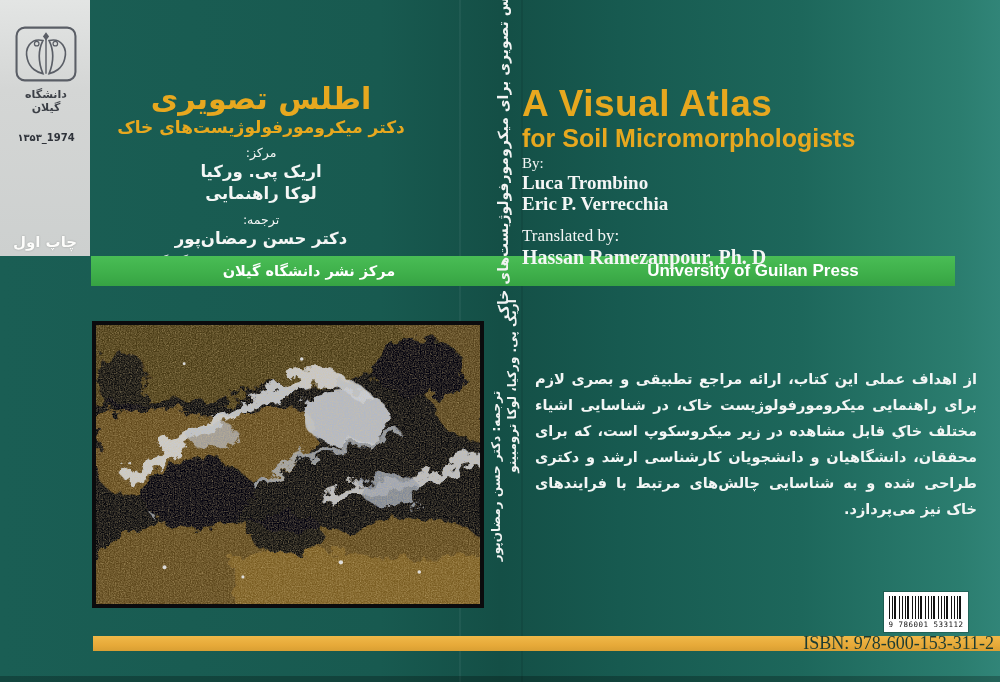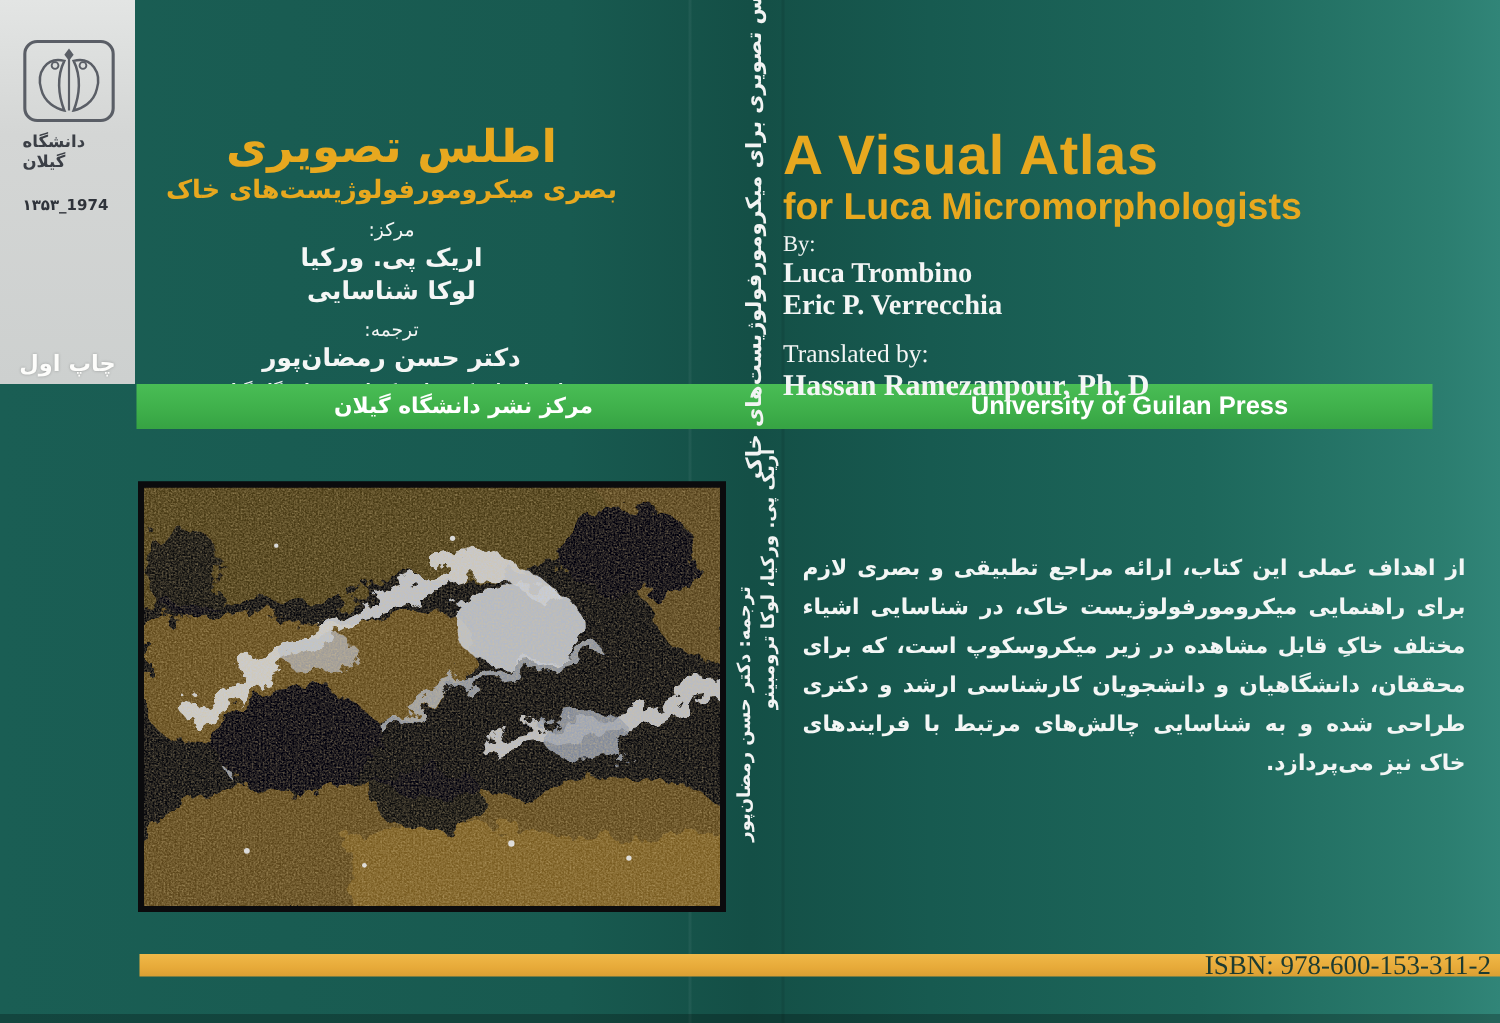--- a/index.html
+++ b/index.html
@@ -4,21 +4,21 @@
 <style>
   html,body{margin:0;padding:0;background:#222;}
   .cover{
     position:relative;width:1000px;height:682px;overflow:hidden;
     background:linear-gradient(90deg,#1a5e54 0%,#185a50 38%,#144f46 50%,#175a50 62%,#1d675b 80%,#2b7d6f 96%,#318578 100%);
     font-family:"DejaVu Sans","Liberation Sans",sans-serif;
   }
   
   .side-strip{position:absolute;left:0;top:0;width:90px;height:256px;
     background:linear-gradient(180deg,#e3e5e4 0%,#d4d6d5 35%,#cdd0cf 100%);}
-  .logo-box{position:absolute;left:15px;top:26px;width:62px;text-align:left;color:#3b3f46;}
+  .logo-box{position:absolute;left:15px;top:26px;width:62px;text-align:center;color:#3b3f46;}
   .logo-name{font-size:11px;font-weight:bold;margin-top:2px;}
   .logo-years{font-size:10px;font-weight:bold;direction:ltr;letter-spacing:.5px;color:#2f333a;margin-top:18px;}
   .edition{position:absolute;left:0;right:0;bottom:5px;text-align:center;
     color:#fdfdfb;font-size:15px;font-weight:bold;text-shadow:0 0 2px rgba(0,0,0,.25);}
   
   .fa-head{position:absolute;left:80px;top:82px;width:362px;text-align:center;color:#f4f6f5;direction:rtl;}
   .fa-title{font-size:30px;font-weight:bold;color:#e7a81f;line-height:34px;}
   .fa-subtitle{font-size:17px;font-weight:bold;color:#e7a81f;line-height:22px;}
   .fa-label{font-size:12.5px;line-height:17px;margin-top:6px;}
   .fa-author{font-size:16.5px;font-weight:bold;line-height:22px;}
@@ -88,24 +88,24 @@
         <circle cx="39" cy="17" r="2.2" fill="none" stroke="#5a5e66" stroke-width="1.2"></circle>
       </svg>
       <div class="logo-name">دانشگاه گیلان</div>
       <div class="logo-years">۱۳۵۳_1974</div>
     </div>
     <div class="edition">چاپ اول</div>
   </div>
 
   <div class="fa-head">
     <div class="fa-title">اطلس تصویری</div>
-    <div class="fa-subtitle">بصری میکرومورفولوژیست‌های خاک</div>
+    <div class="fa-subtitle">دکتر میکرومورفولوژیست‌های خاک</div>
     <div class="fa-label">مرکز:</div>
     <div class="fa-author">اریک پی. ورکیا</div>
-    <div class="fa-author">لوکا شناسایی</div>
+    <div class="fa-author">لوکا راهنمایی</div>
     <div class="fa-label">ترجمه:</div>
     <div class="fa-author">دکتر حسن رمضان‌پور</div>
     <div class="fa-affil">دانشیار دانشکده علوم کشاورزی دانشگاه گیلان</div>
   </div>
 
   <div class="pub-band">
     <span class="band-fa">مرکز نشر دانشگاه گیلان</span>
     <span class="band-en">University of Guilan Press</span>
   </div>
 
@@ -150,29 +150,33 @@
       </g>
     </svg>
   </div>
 
   <div class="vtext spine-title">اطلس تصویری برای میکرومورفولوژیست‌های خاک</div>
   <div class="vtext spine-authors">اریک پی. ورکیا، لوکا ترومبینو</div>
   <div class="vtext spine-translator">ترجمه: دکتر حسن رمضان‌پور</div>
 
   <div class="en-head">
     <div class="en-title">A Visual Atlas</div>
-    <div class="en-subtitle">for Luca Micromorphologists</div>
+    <div class="en-subtitle">for Soil Micromorphologists</div>
     <div class="en-by">By:</div>
     <div class="en-author">Luca Trombino</div>
     <div class="en-author">Eric P. Verrecchia</div>
     <div class="en-translated">Translated by:</div>
     <div class="en-translator">Hassan Ramezanpour, Ph. D</div>
   </div>
 
   <div class="blurb">از اهداف عملی این کتاب، ارائه مراجع تطبیقی و بصری لازم برای راهنمایی میکرومورفولوژیست خاک، در شناسایی اشیاء مختلف خاکِ قابل مشاهده در زیر میکروسکوپ است، که برای محققان، دانشگاهیان و دانشجویان کارشناسی ارشد و دکتری طراحی شده و به شناسایی چالش‌های مرتبط با فرایندهای خاک نیز می‌پردازد.</div>
 
+  <div class="barcode">
+    <div class="bars"></div>
+    <div class="digits">9 786001 533112</div>
+  </div>
 
   <div class="gold-stripe">
     <span class="isbn">ISBN: 978-600-153-311-2</span>
   </div>
 
   <div class="bottom-shade"></div>
 </div>
 
 </body></html>

